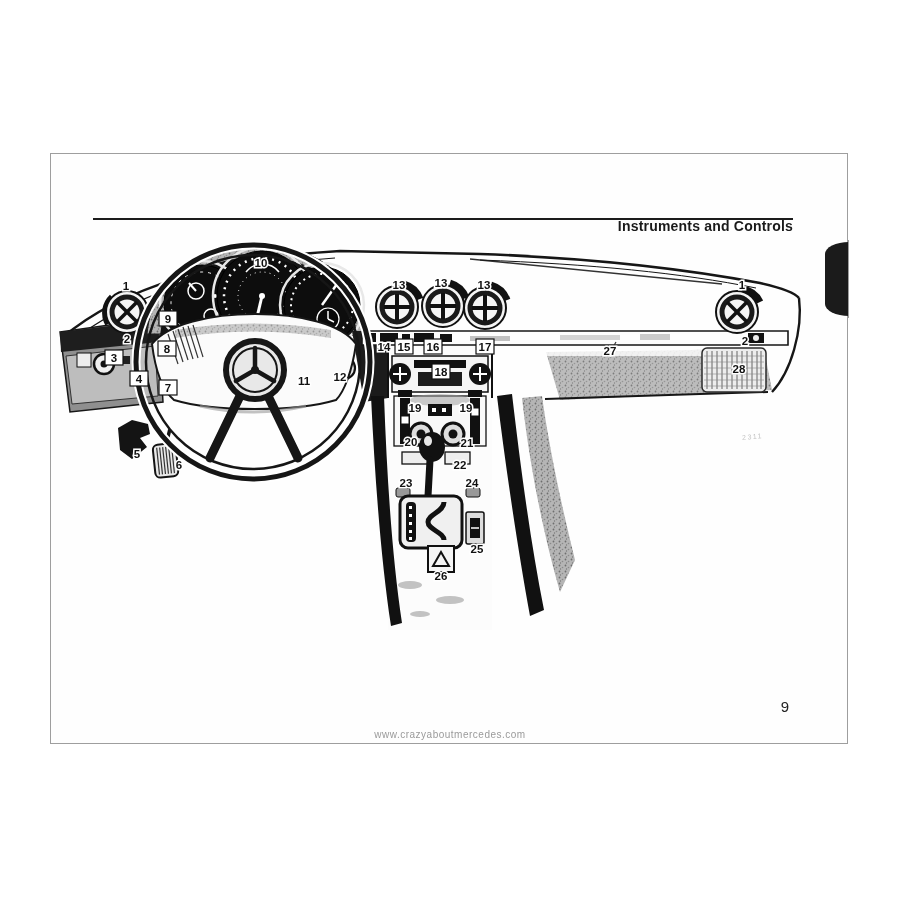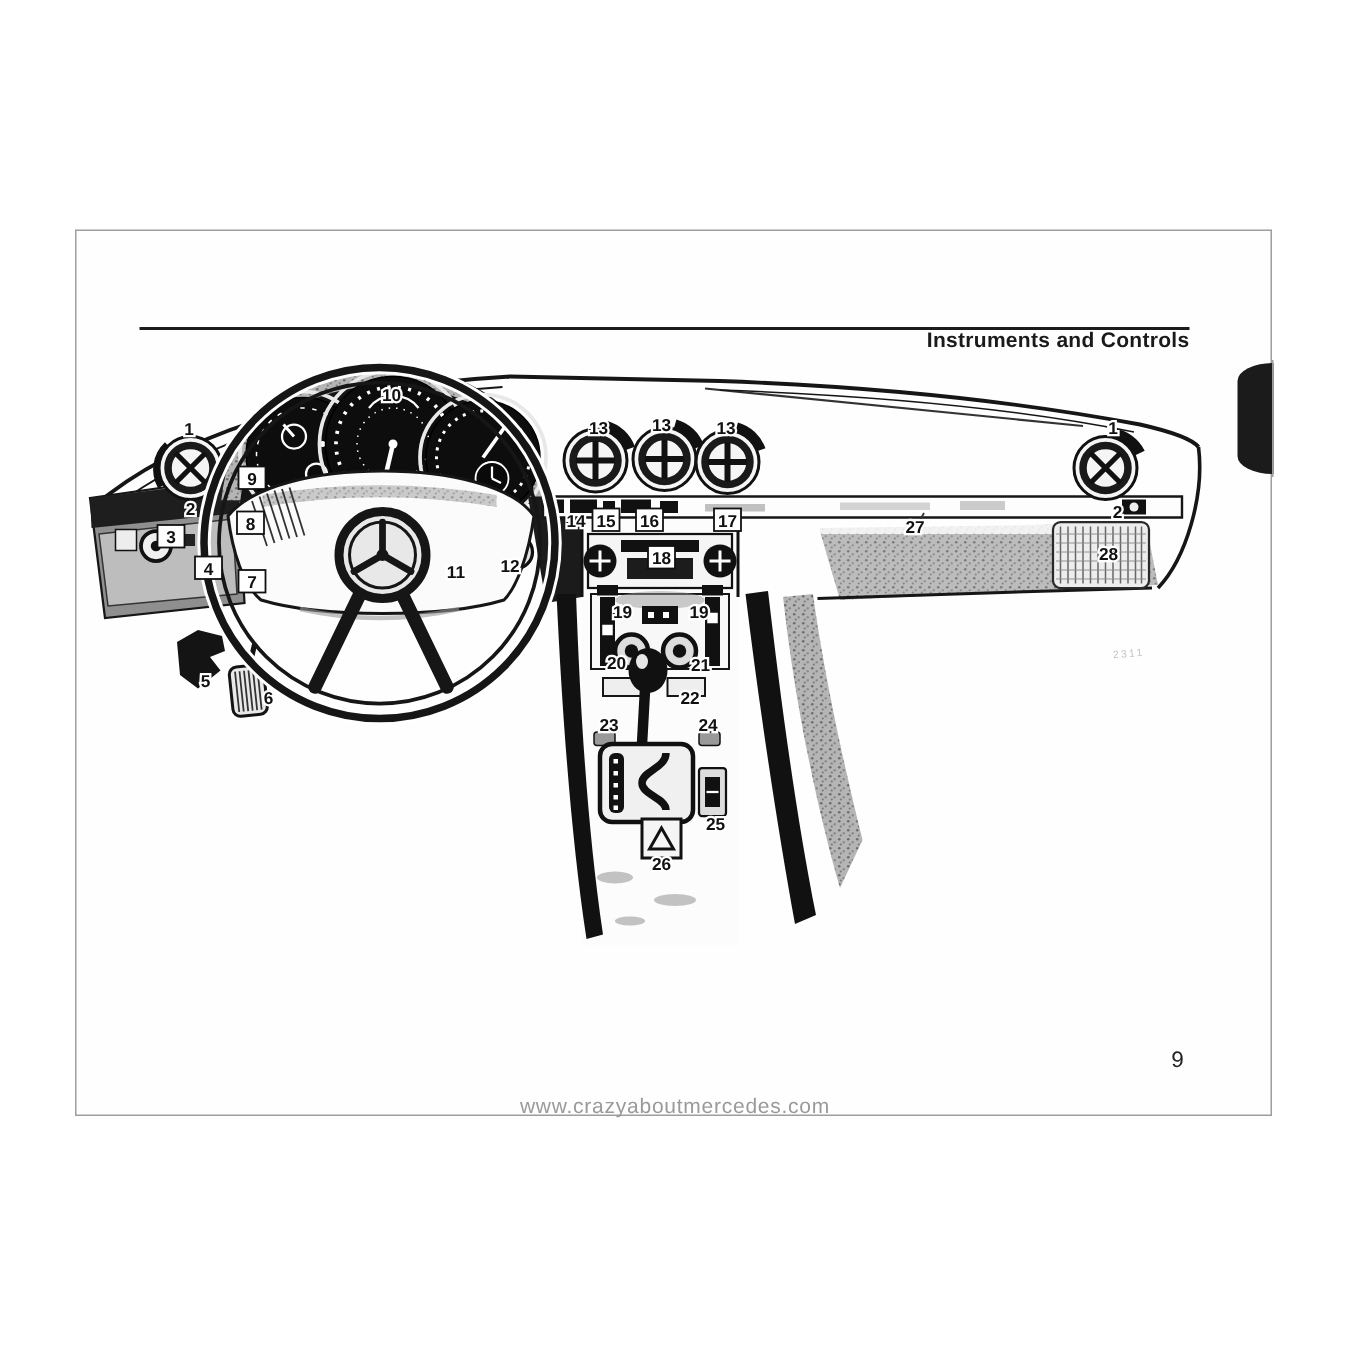--- a/index.html
+++ b/index.html
@@ -8,21 +8,21 @@
         background:#fefefe;border:1px solid #9e9e9e;box-sizing:border-box;}
   .thumb-tab{position:absolute;left:825px;top:242px;width:24px;height:74px;background:#1b1b1b;
              border-radius:74px 0 0 74px / 37px 0 0 37px;}
   .tab-borderline{position:absolute;left:848px;top:240px;width:1px;height:78px;background:#9e9e9e;}
   .header-title{position:absolute;top:194px;left:0;width:793px;text-align:right;
                 font-size:14px;font-weight:700;color:#1a1a1a;letter-spacing:.2px;margin-top:24px;}
   .header-rule{position:absolute;left:93px;top:218px;width:700px;height:2px;background:#1c1c1c;}
   .page-number{position:absolute;left:770px;top:698px;width:30px;text-align:center;
                font-size:15px;color:#222;}
   .watermark{position:absolute;left:0;top:729px;width:900px;text-align:center;
-             font-size:14px;color:#9a9a9a;letter-spacing:.5px;}
+             font-size:10px;color:#9a9a9a;letter-spacing:.5px;}
   .pencil-note{position:absolute;left:742px;top:433px;font-size:7px;color:#c4c4c4;
                transform:rotate(-5deg);letter-spacing:1.5px;}
   svg.diagram{position:absolute;left:0;top:0;}
   .callout-num{font:700 11.5px "Liberation Sans",sans-serif;text-anchor:middle;fill:#111;
                paint-order:stroke;stroke:#ffffff;stroke-width:3px;}
   .callout-num.boxed{stroke-width:0;}
   .callout-box{fill:#ffffff;stroke:#111;stroke-width:1.2px;}
 </style>
 </head>
 <body>

